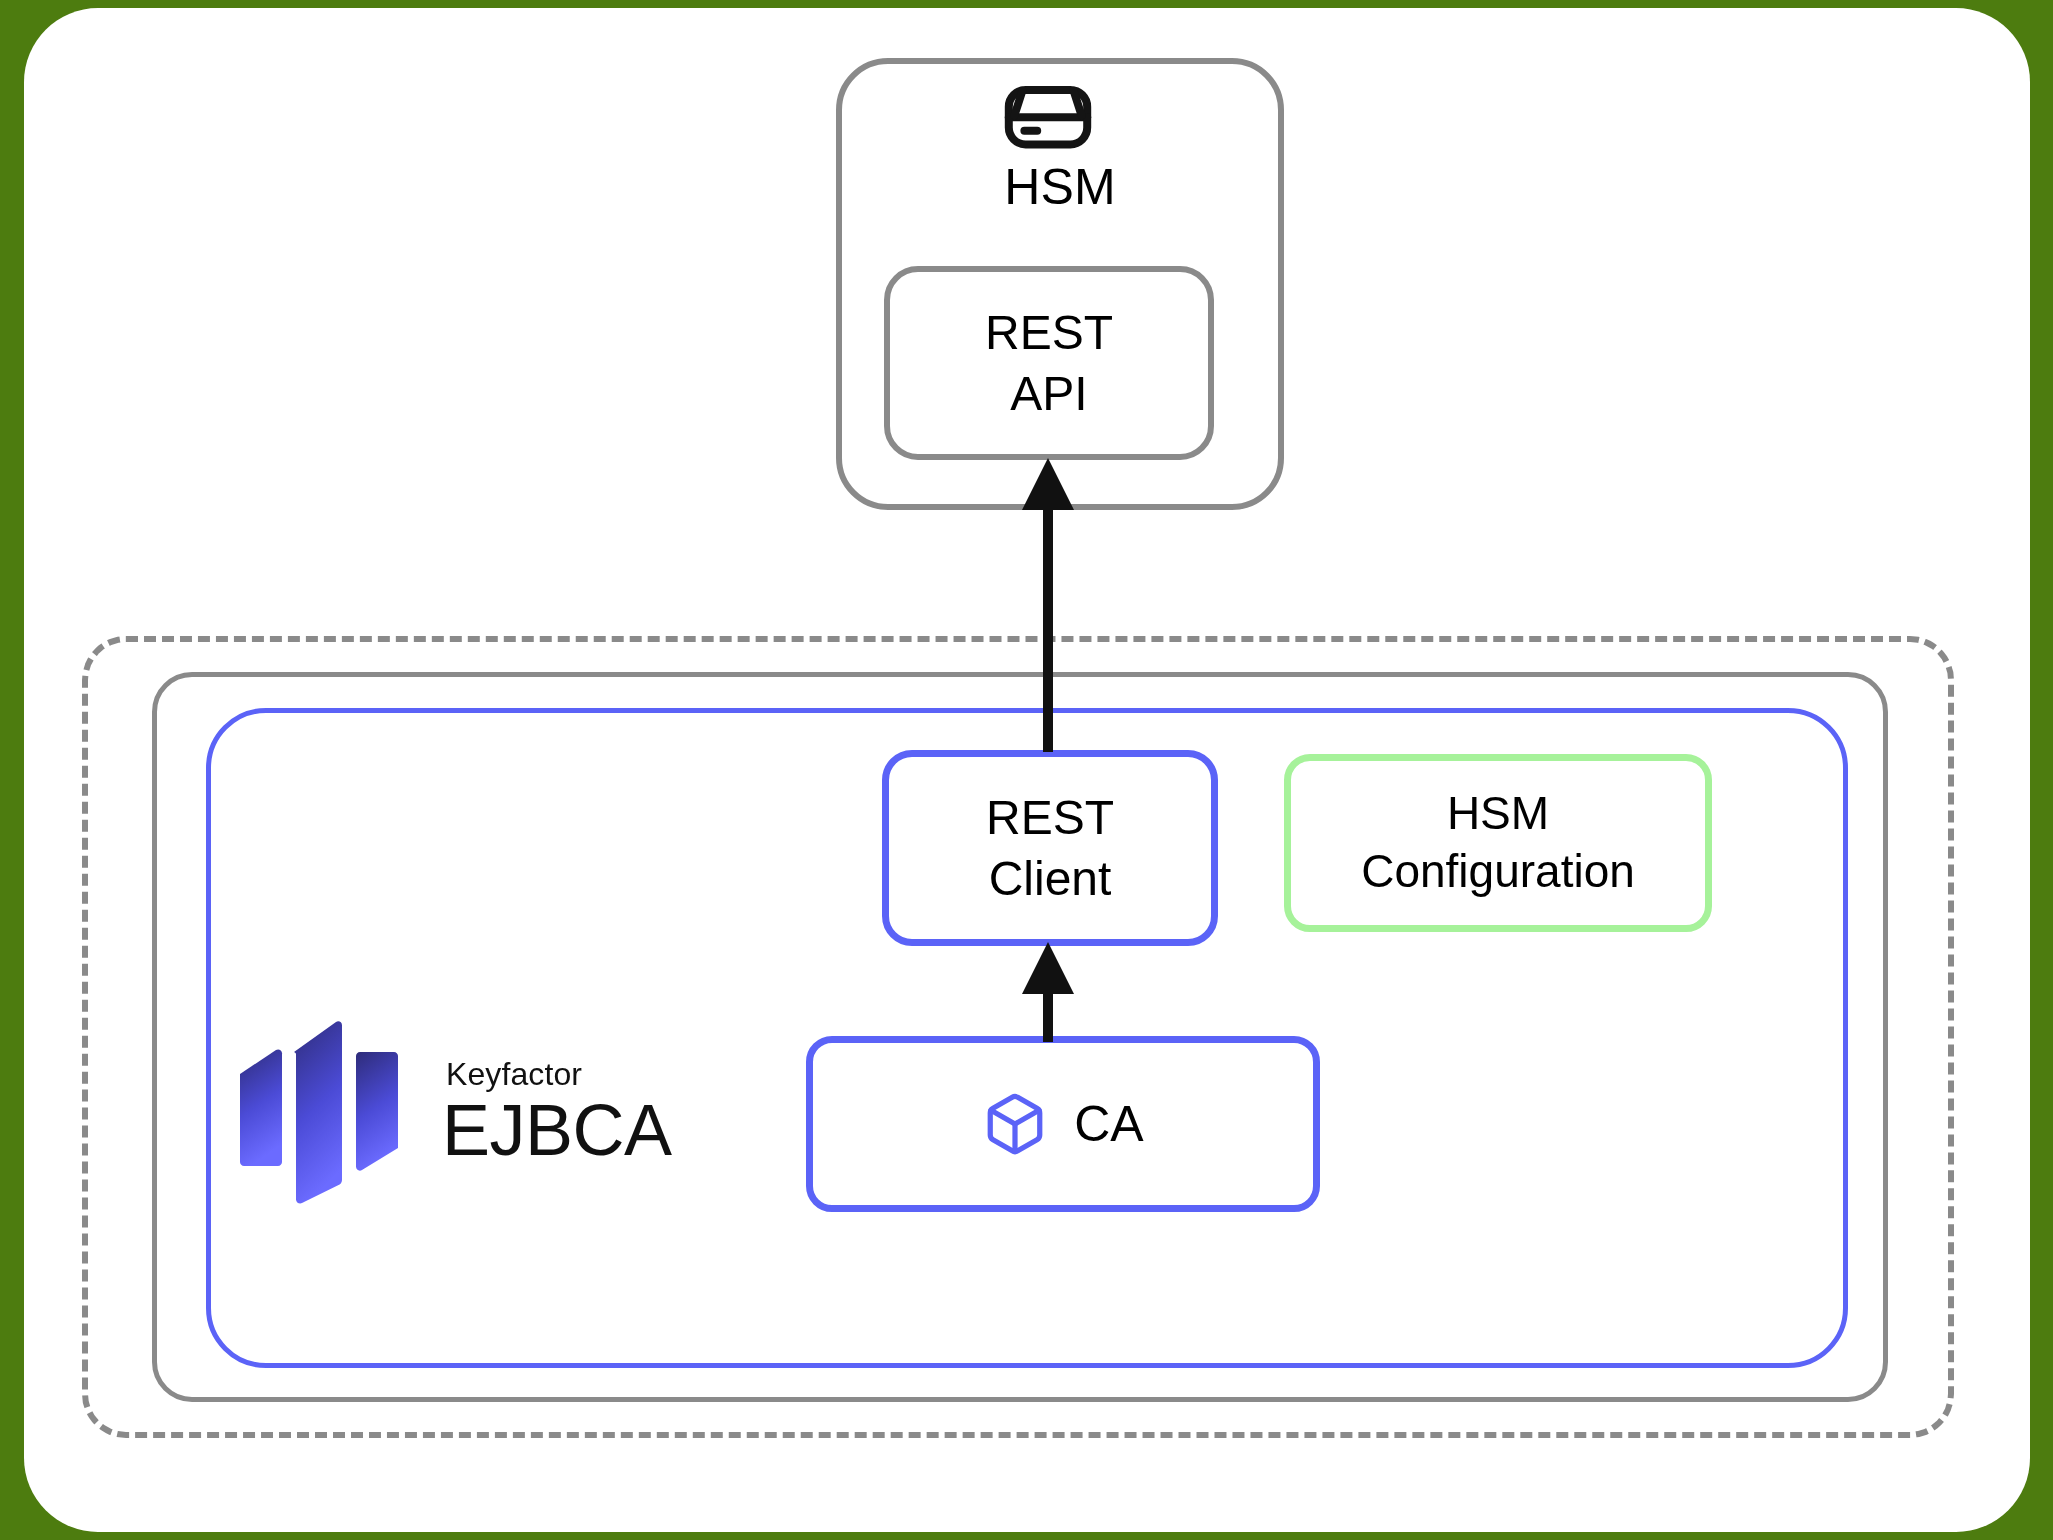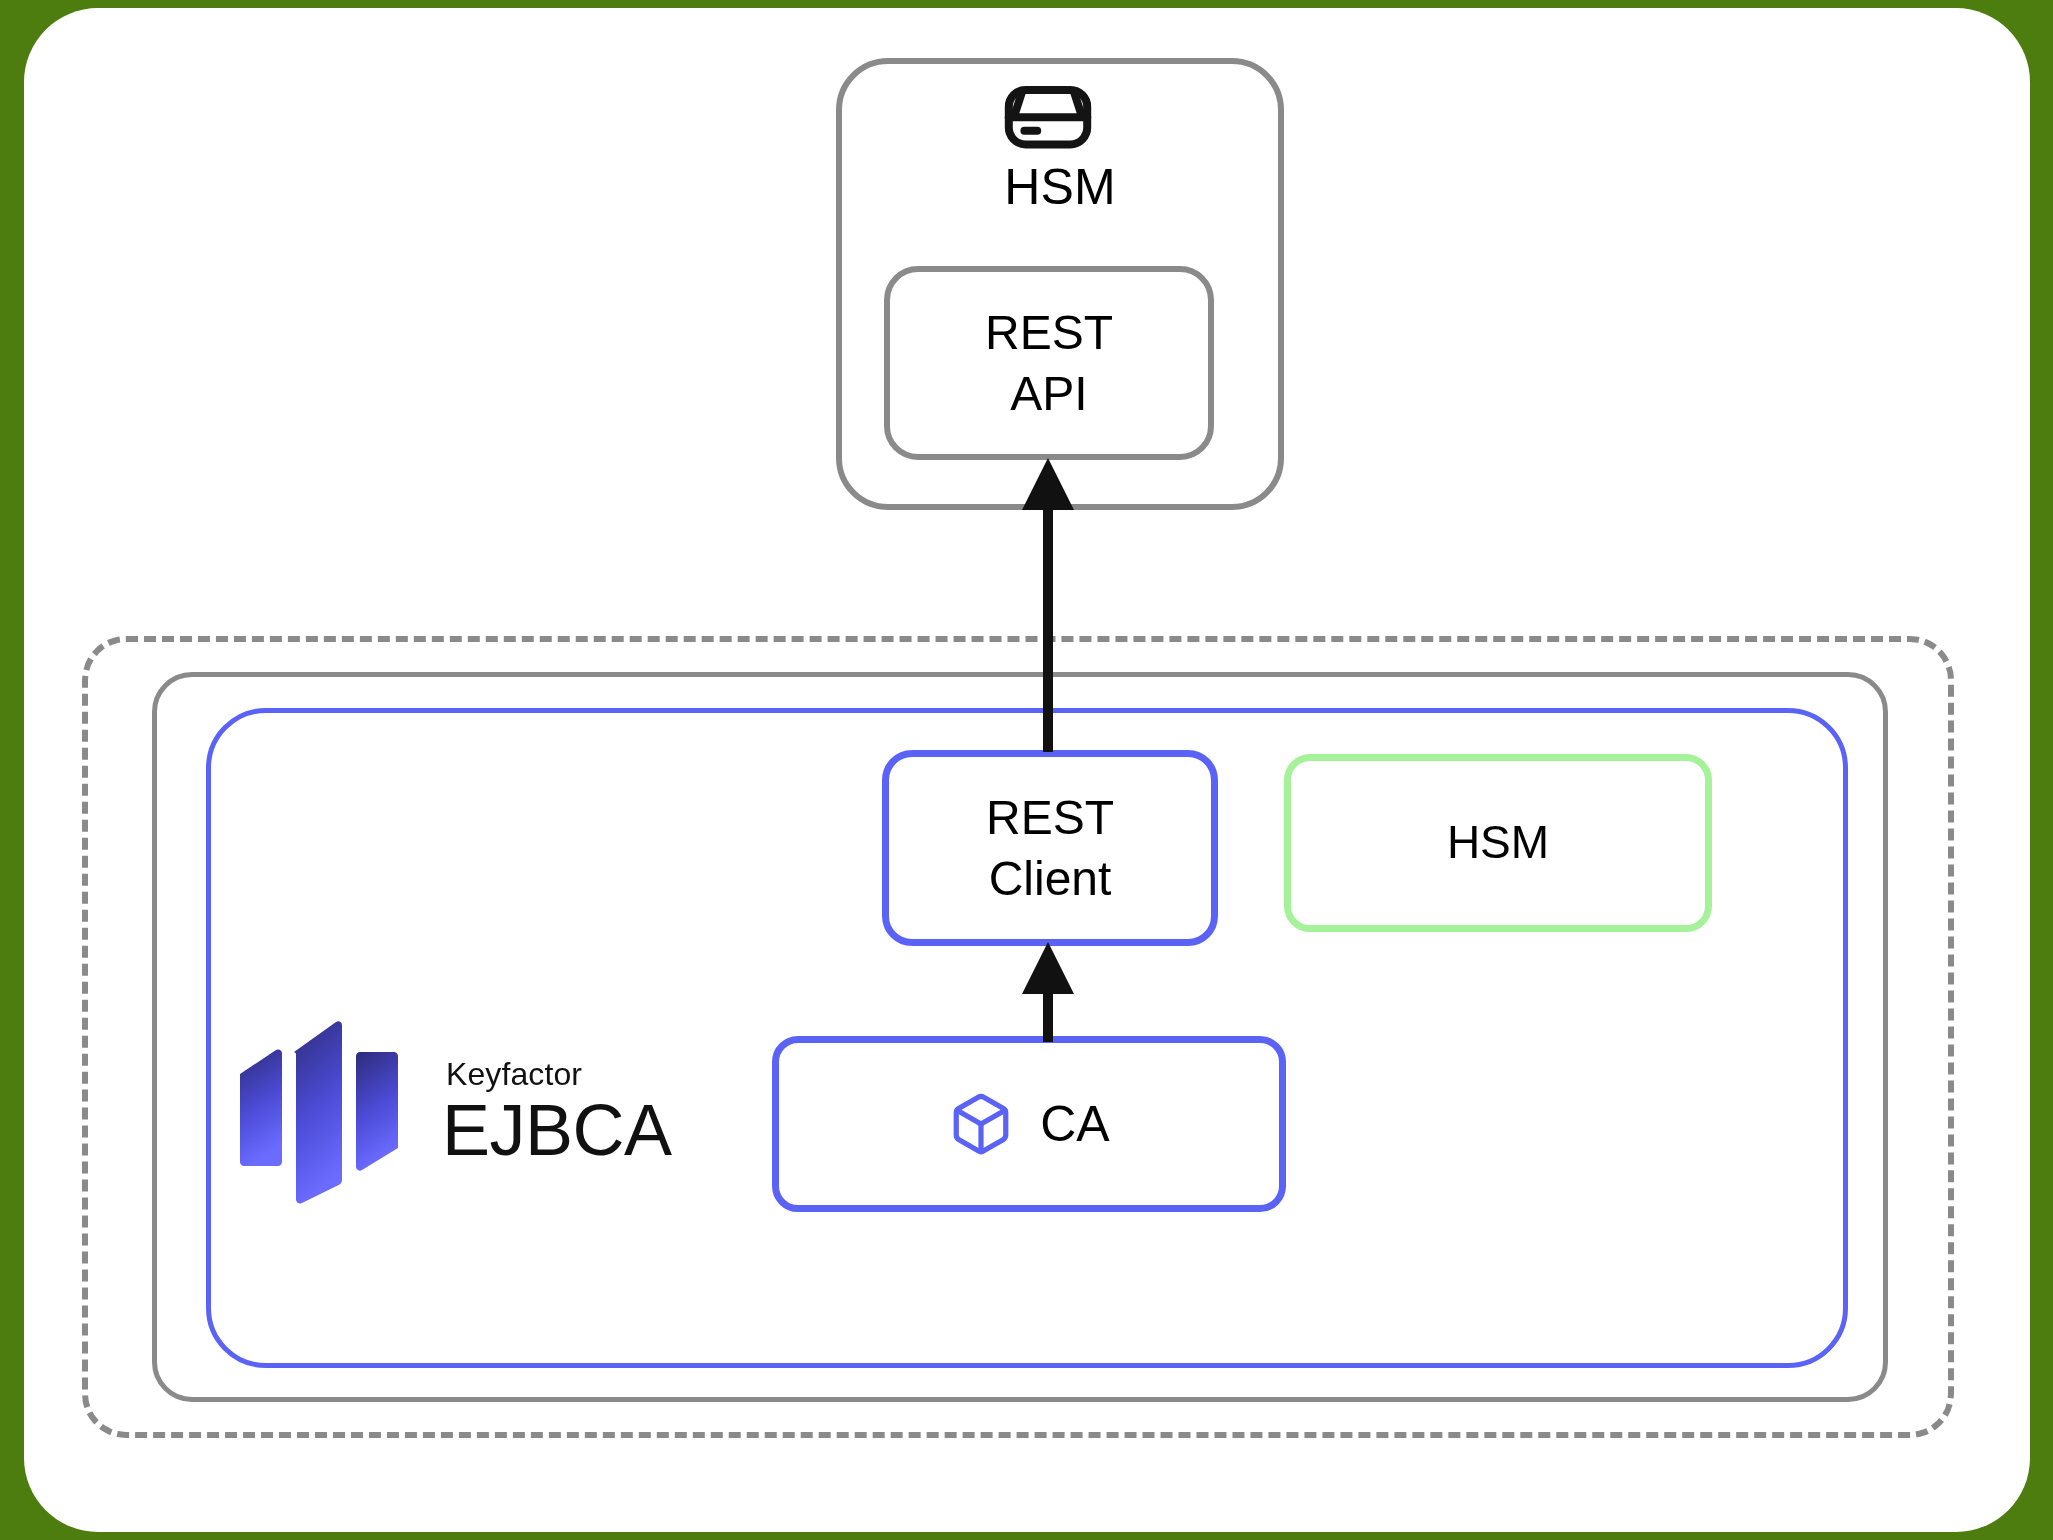--- a/index.html
+++ b/index.html
@@ -151,21 +151,21 @@
   }
   .hsmconf-box .ln {
     font-size: 46px;
     color: #000000;
     line-height: 1.26;
     text-align: center;
   }
 
   
   .ca-box {
-    left: 772px;
+    left: 806px;
     top: 1036px;
     width: 514px;
     height: 176px;
     border: 7px solid #5B63F7;
     border-radius: 26px;
     background: #ffffff;
     display: flex;
     align-items: center;
     justify-content: center;
     gap: 26px;
@@ -236,20 +236,21 @@
   <div class="abs solid-container"></div>
   <div class="abs blue-container"></div>
 
   <div class="abs restclient-box">
     <span class="ln">REST</span>
     <span class="ln">Client</span>
   </div>
 
   <div class="abs hsmconf-box">
     <span class="ln">HSM</span>
+    <span class="ln">Configuration</span>
   </div>
 
   <div class="abs ca-box">
     <span style="display:flex;">
       <svg width="66" height="66" viewBox="0 0 24 24" fill="none" stroke="#5B63F7" stroke-width="1.9" stroke-linecap="round" stroke-linejoin="round" aria-hidden="true">
         <path d="M21 16V8a2 2 0 0 0-1-1.73l-7-4a2 2 0 0 0-2 0l-7 4A2 2 0 0 0 3 8v8a2 2 0 0 0 1 1.73l7 4a2 2 0 0 0 2 0l7-4A2 2 0 0 0 21 16z"></path>
         <polyline points="3.27 6.96 12 12.01 20.73 6.96"></polyline>
         <line x1="12" y1="22.08" x2="12" y2="12"></line>
       </svg>
     </span>

